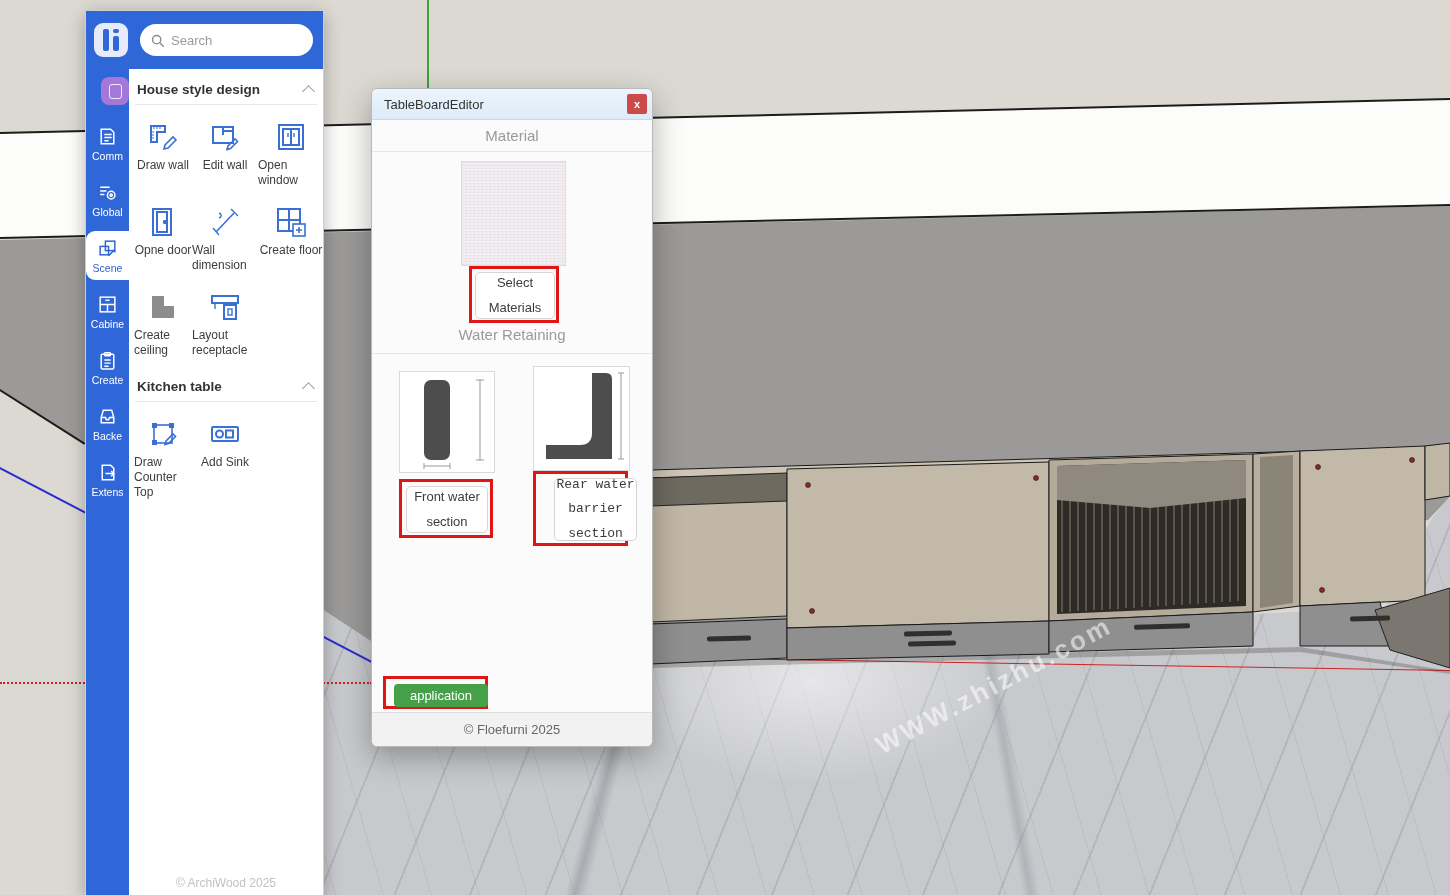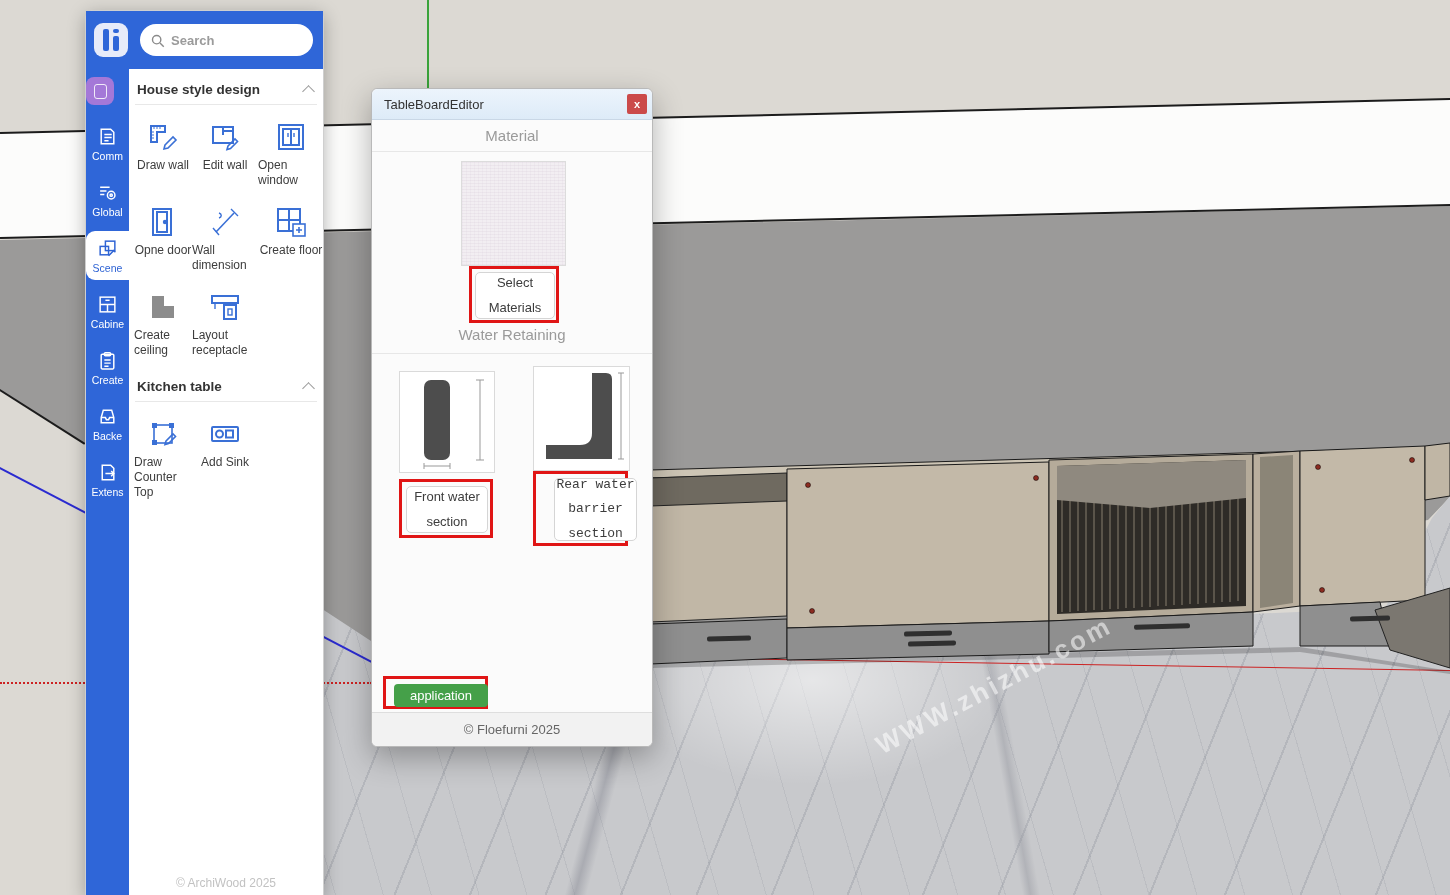--- a/index.html
+++ b/index.html
@@ -48,23 +48,23 @@
   .glyph-close::before{transform:rotate(45deg);} .glyph-close::after{transform:rotate(-45deg);}
   .blue-header{height:58px;background:#2f66d8;display:flex;align-items:center;
     padding:0 10px 0 8px;flex:0 0 auto;}
   .app-logo{width:34px;height:34px;border-radius:9px;background:#e7ebf9;position:relative;flex:0 0 auto;}
   .app-logo i{position:absolute;background:#2f66d8;width:6px;border-radius:2px;}
   .app-logo .b1{left:9px;top:6px;height:22px;}
   .app-logo .b2{left:19px;top:13px;height:15px;}
   .app-logo .b3{left:19px;top:6px;height:4px;}
   .search-pill{flex:1;height:32px;margin-left:12px;background:#fff;border-radius:16px;
     display:flex;align-items:center;padding:0 10px;}
-  .search-pill span{color:#9b9b9b;font-size:13px;margin-left:6px;font-weight:bold;}
+  .search-pill span{color:#9b9b9b;font-size:13px;margin-left:6px;}
   .win-body{flex:1;display:flex;min-height:0;}
-  .rail{width:43px;background:#2f66d8;display:flex;flex-direction:column;align-items:flex-start;
+  .rail{width:43px;background:#2f66d8;display:flex;flex-direction:column;align-items:flex-end;
     padding-top:8px;flex:0 0 auto;}
   .rail-app{width:28px;height:28px;border-radius:8px;background:#a478d8;margin-bottom:14px;
     position:relative;}
   .rail-app i{position:absolute;left:8px;top:7px;width:11px;height:13px;
     border:1.5px solid rgba(255,255,255,.85);border-radius:3px;}
   .rail-item{width:43px;color:#fff;display:flex;flex-direction:column;align-items:center;
     padding:7px 0 6px;margin-bottom:7px;font-size:10.5px;cursor:default;}
   .rail-item svg{width:21px;height:21px;stroke:currentColor;fill:none;stroke-width:1.4;}
   .rail-item .lab{margin-top:3px;max-width:42px;overflow:hidden;white-space:nowrap;}
   .rail-item.active{background:#fff;color:#2e63d4;border-radius:9px 0 0 9px;}

